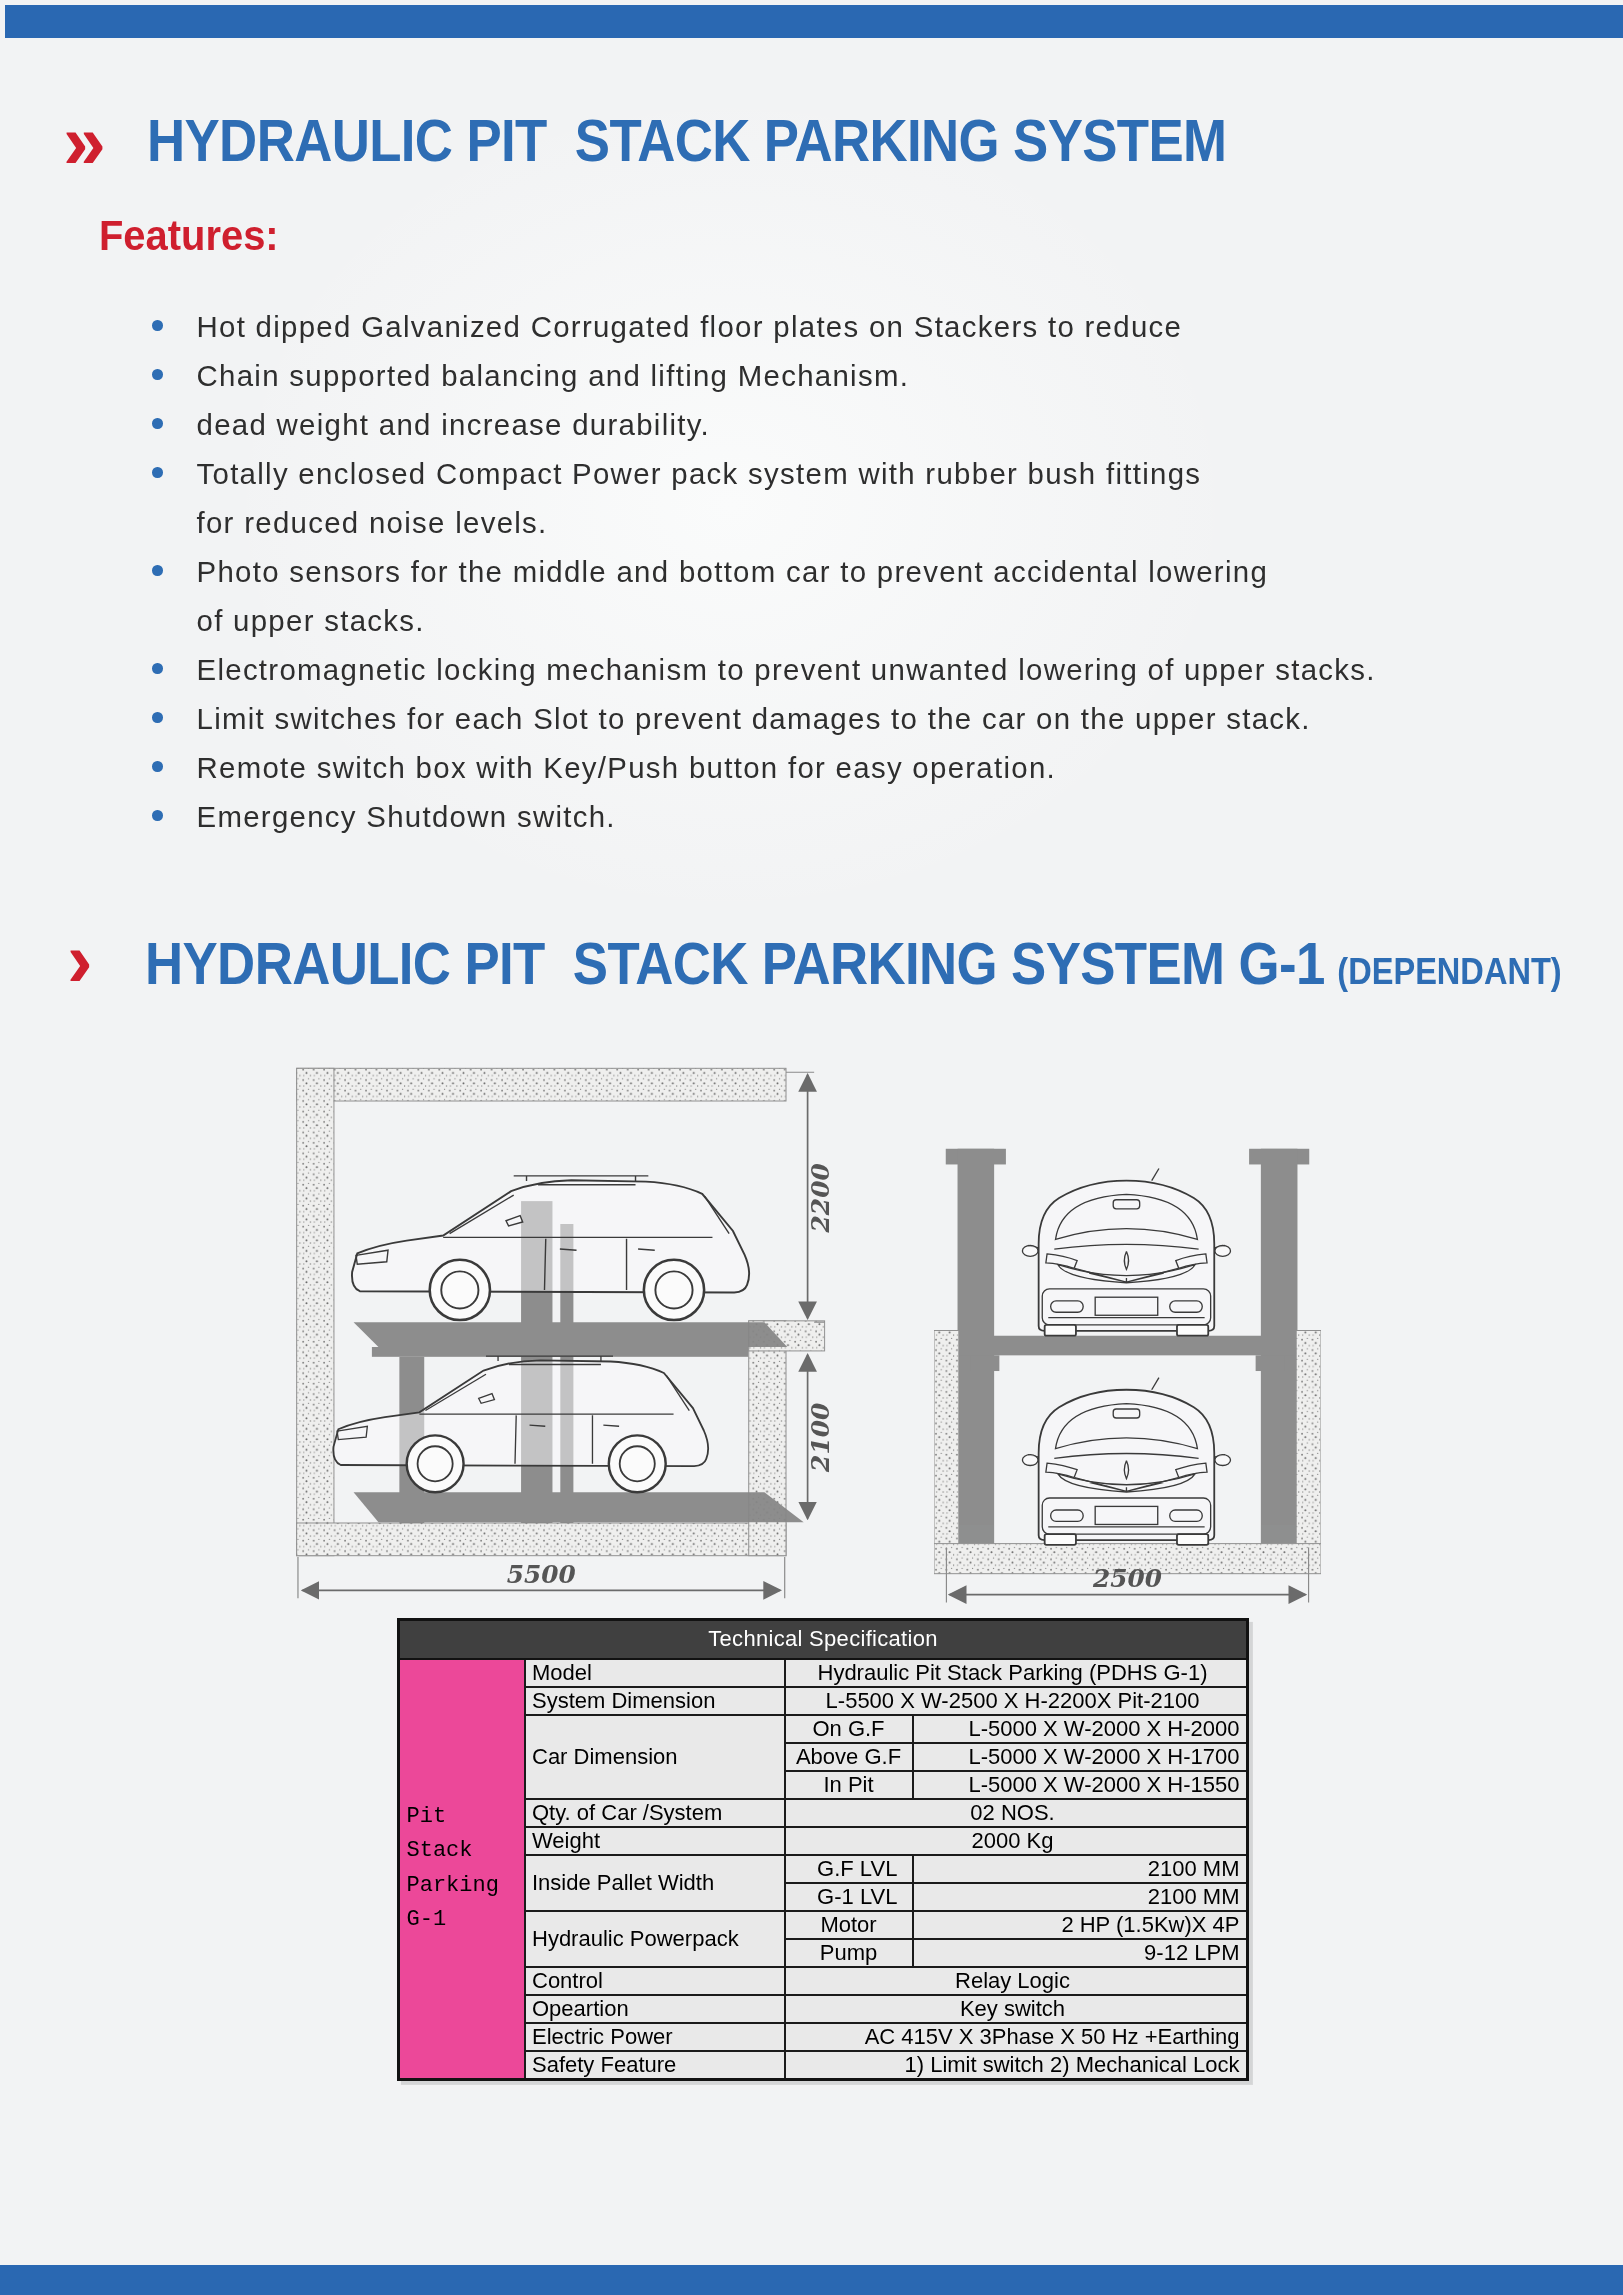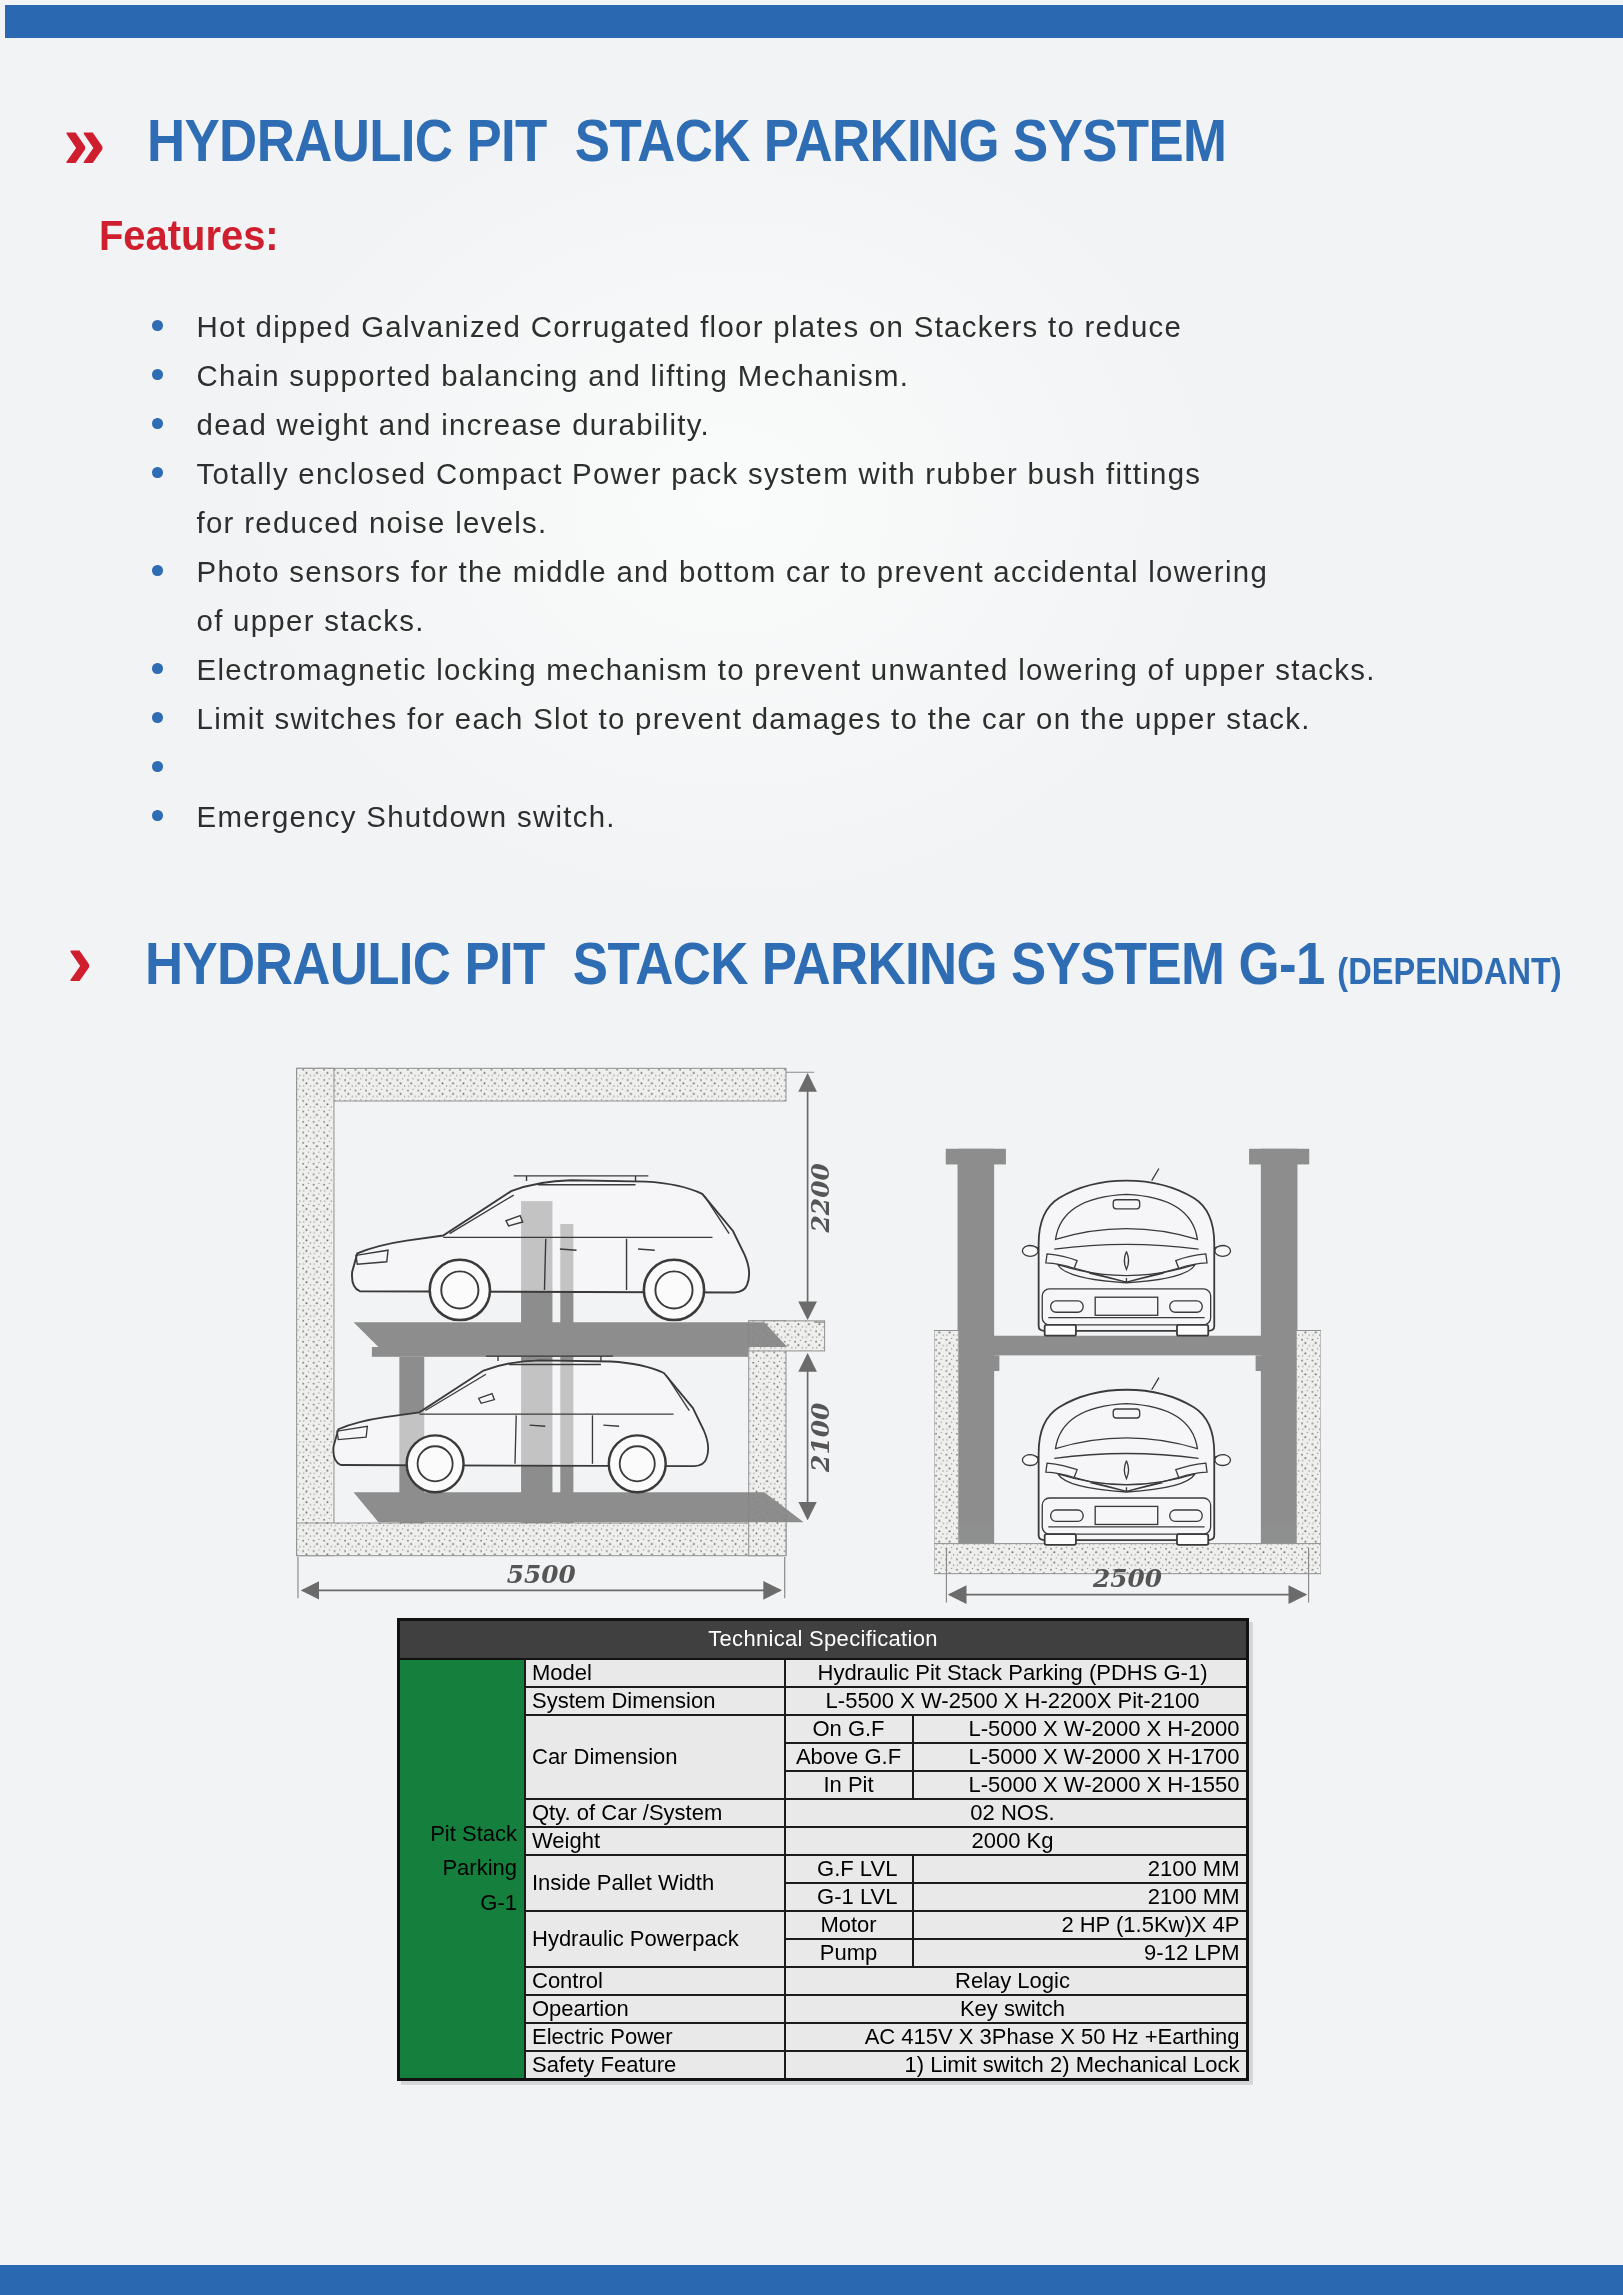--- a/index.html
+++ b/index.html
@@ -94,22 +94,22 @@
     font-size:22px; color:#000; padding:0 6.5px;
   }
   .col-blue { width:126px; } .col-lbl { width:260px; }
   .col-sub { width:128px; } .col-val { width:335px; }
   .lbl { text-align:left; padding-left:14.4px; }
   .sub { text-align:center; padding-left:17px; }
   .sub.subc { text-align:center; padding-left:24px; }
   .val { text-align:right; padding-left:19.6px; }
   .val.ctr { text-align:center; padding-left:0; }
   .blue-cell {
-    background:#15803d; color:#fff; text-align:right;
-    font-size:20px; line-height:1.55;
+    background:#ec4899; color:#fff; text-align:left;
+    font-size:20px; line-height:1.55;font-family:Liberation Mono, monospace;
   }
   .blue-cell span { display:block; }
 </style>
 </head>
 <body>
 
 <div class="page">
 
   <div class="topbar"></div>
 
@@ -150,20 +150,21 @@
     <div class="feat-row">
       <span class="dot"></span>
       <span class="feat-text">Electromagnetic locking mechanism to prevent unwanted lowering of upper stacks.</span>
     </div>
     <div class="feat-row">
       <span class="dot"></span>
       <span class="feat-text">Limit switches for each Slot to prevent damages to the car on the upper stack.</span>
     </div>
     <div class="feat-row">
       <span class="dot"></span>
+      <span class="feat-text">Remote switch box with Key/Push button for easy operation.</span>
     </div>
     <div class="feat-row">
       <span class="dot"></span>
       <span class="feat-text">Emergency Shutdown switch.</span>
     </div>
   </div>
 
   <div class="chev2">›</div>
   <div class="title2-wrap">
     <span class="title2-main">HYDRAULIC PIT  STACK PARKING SYSTEM G-1</span>

